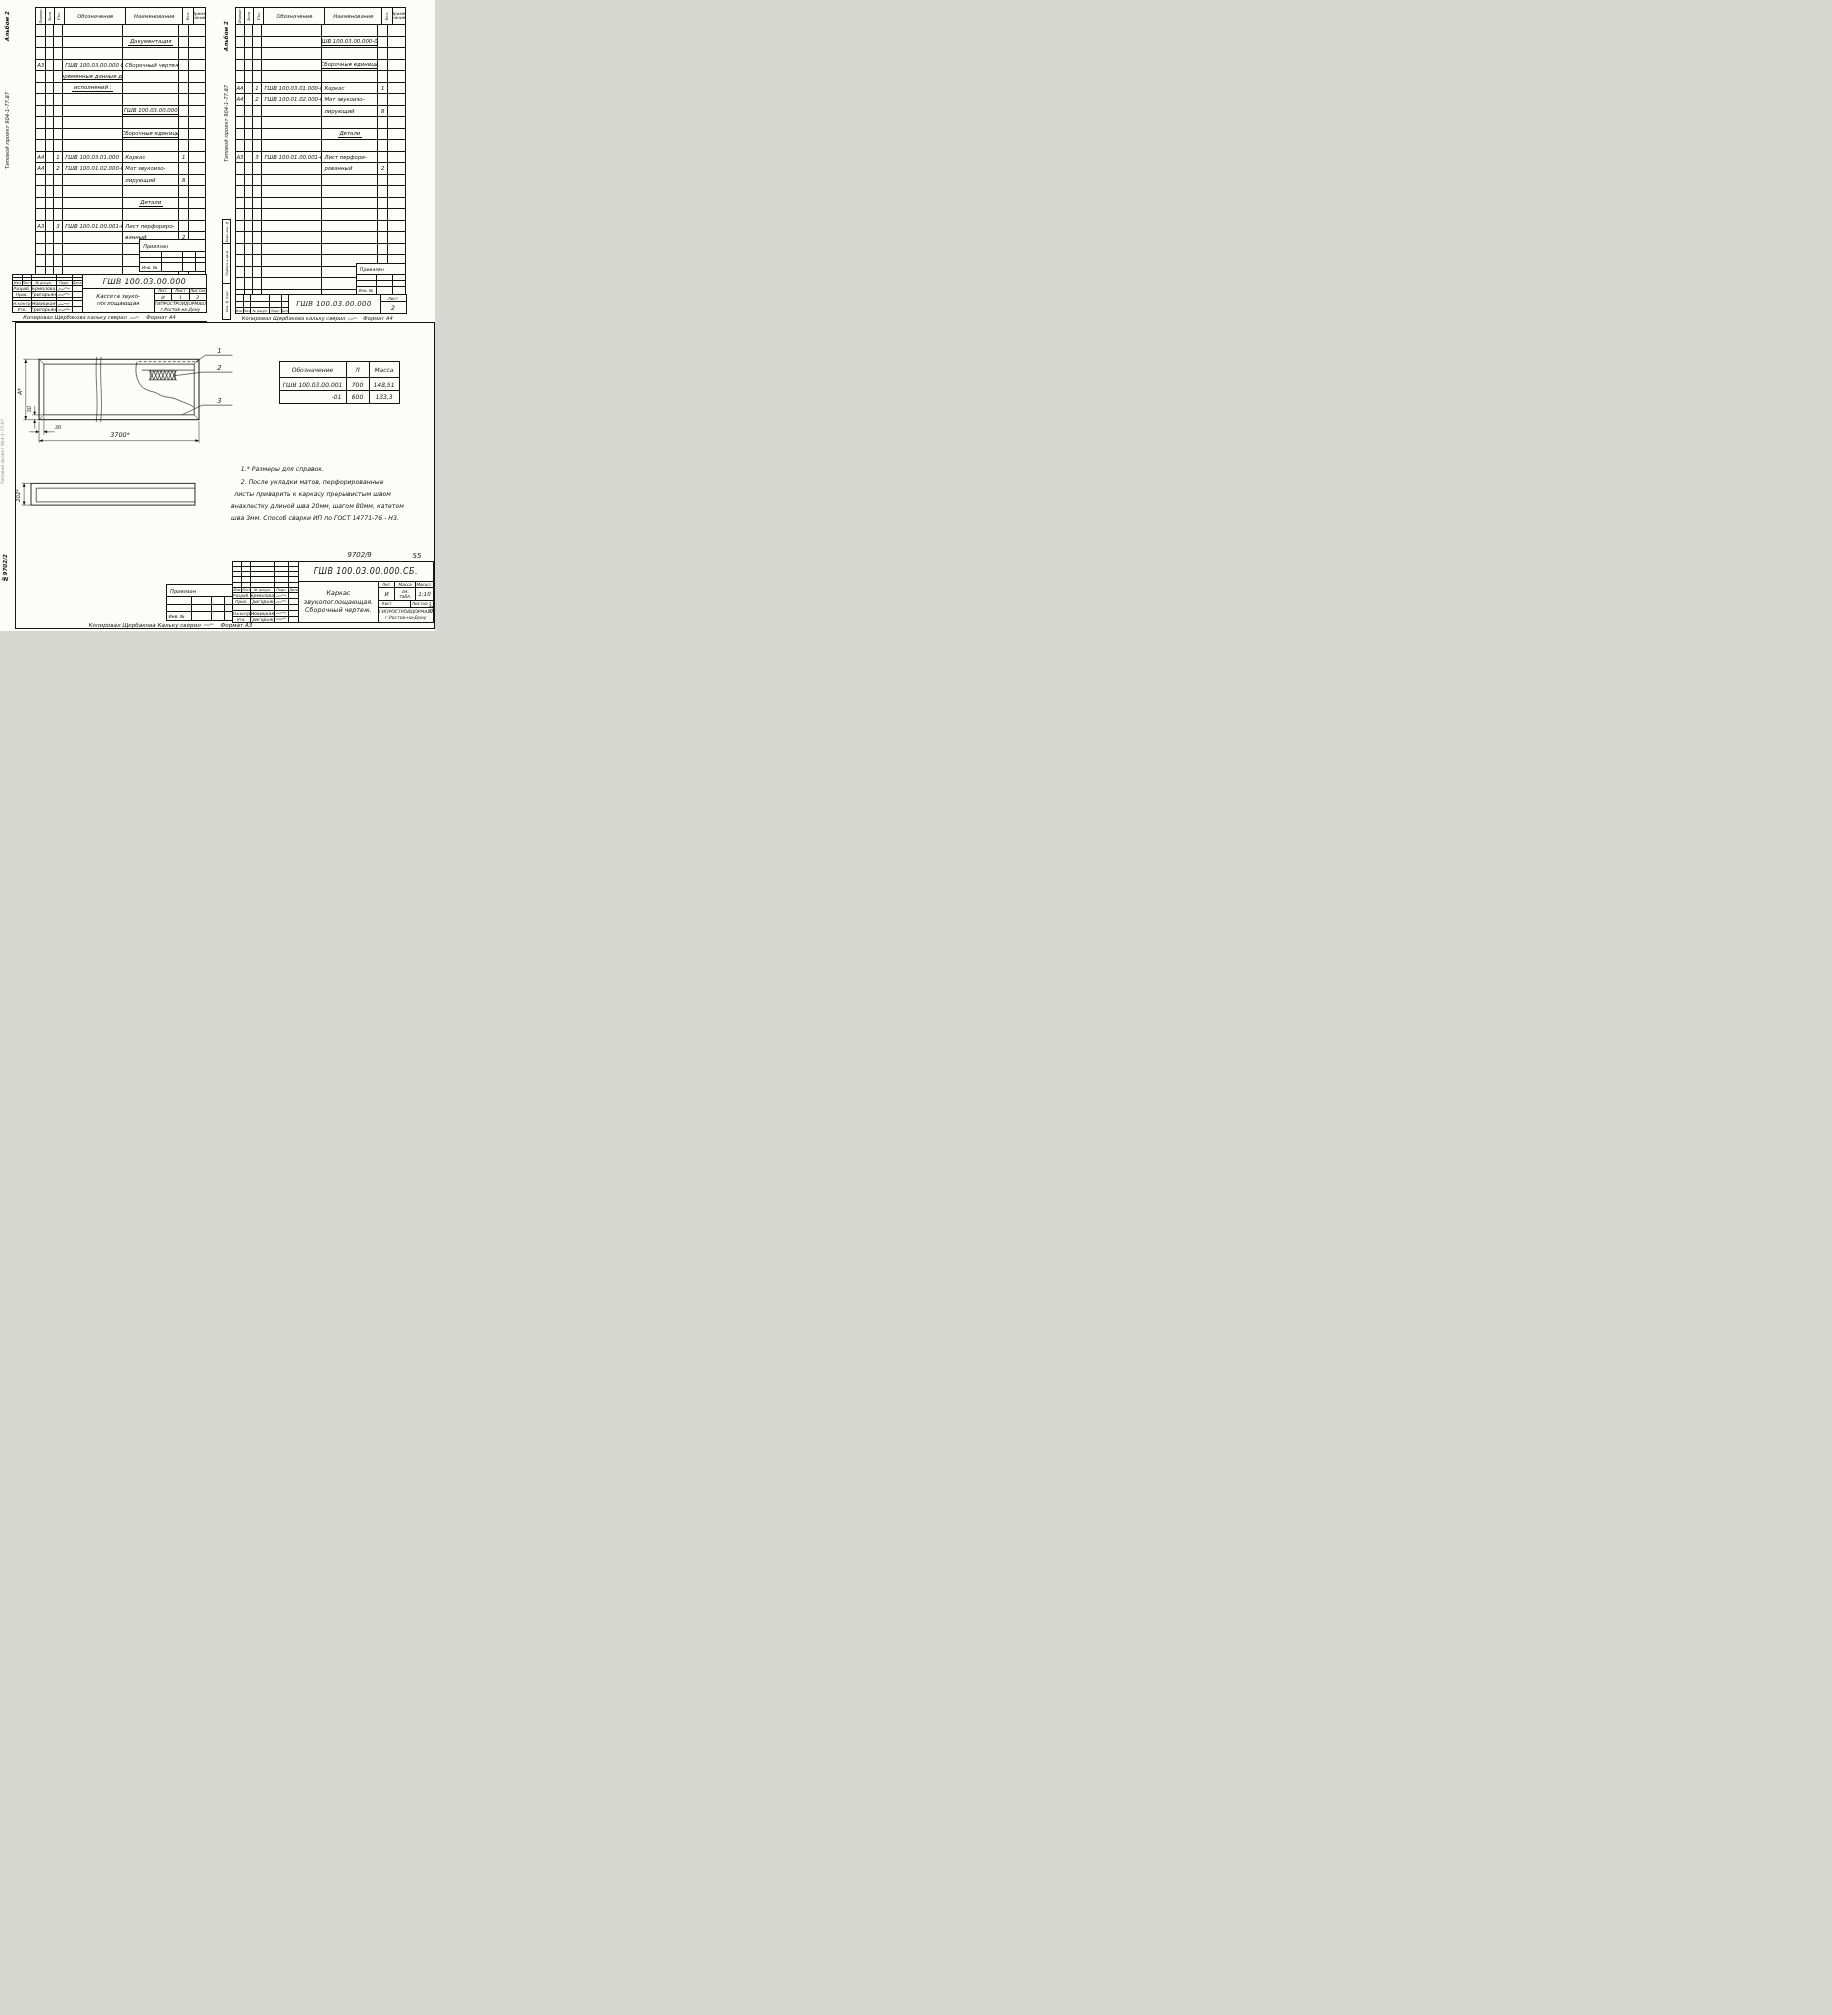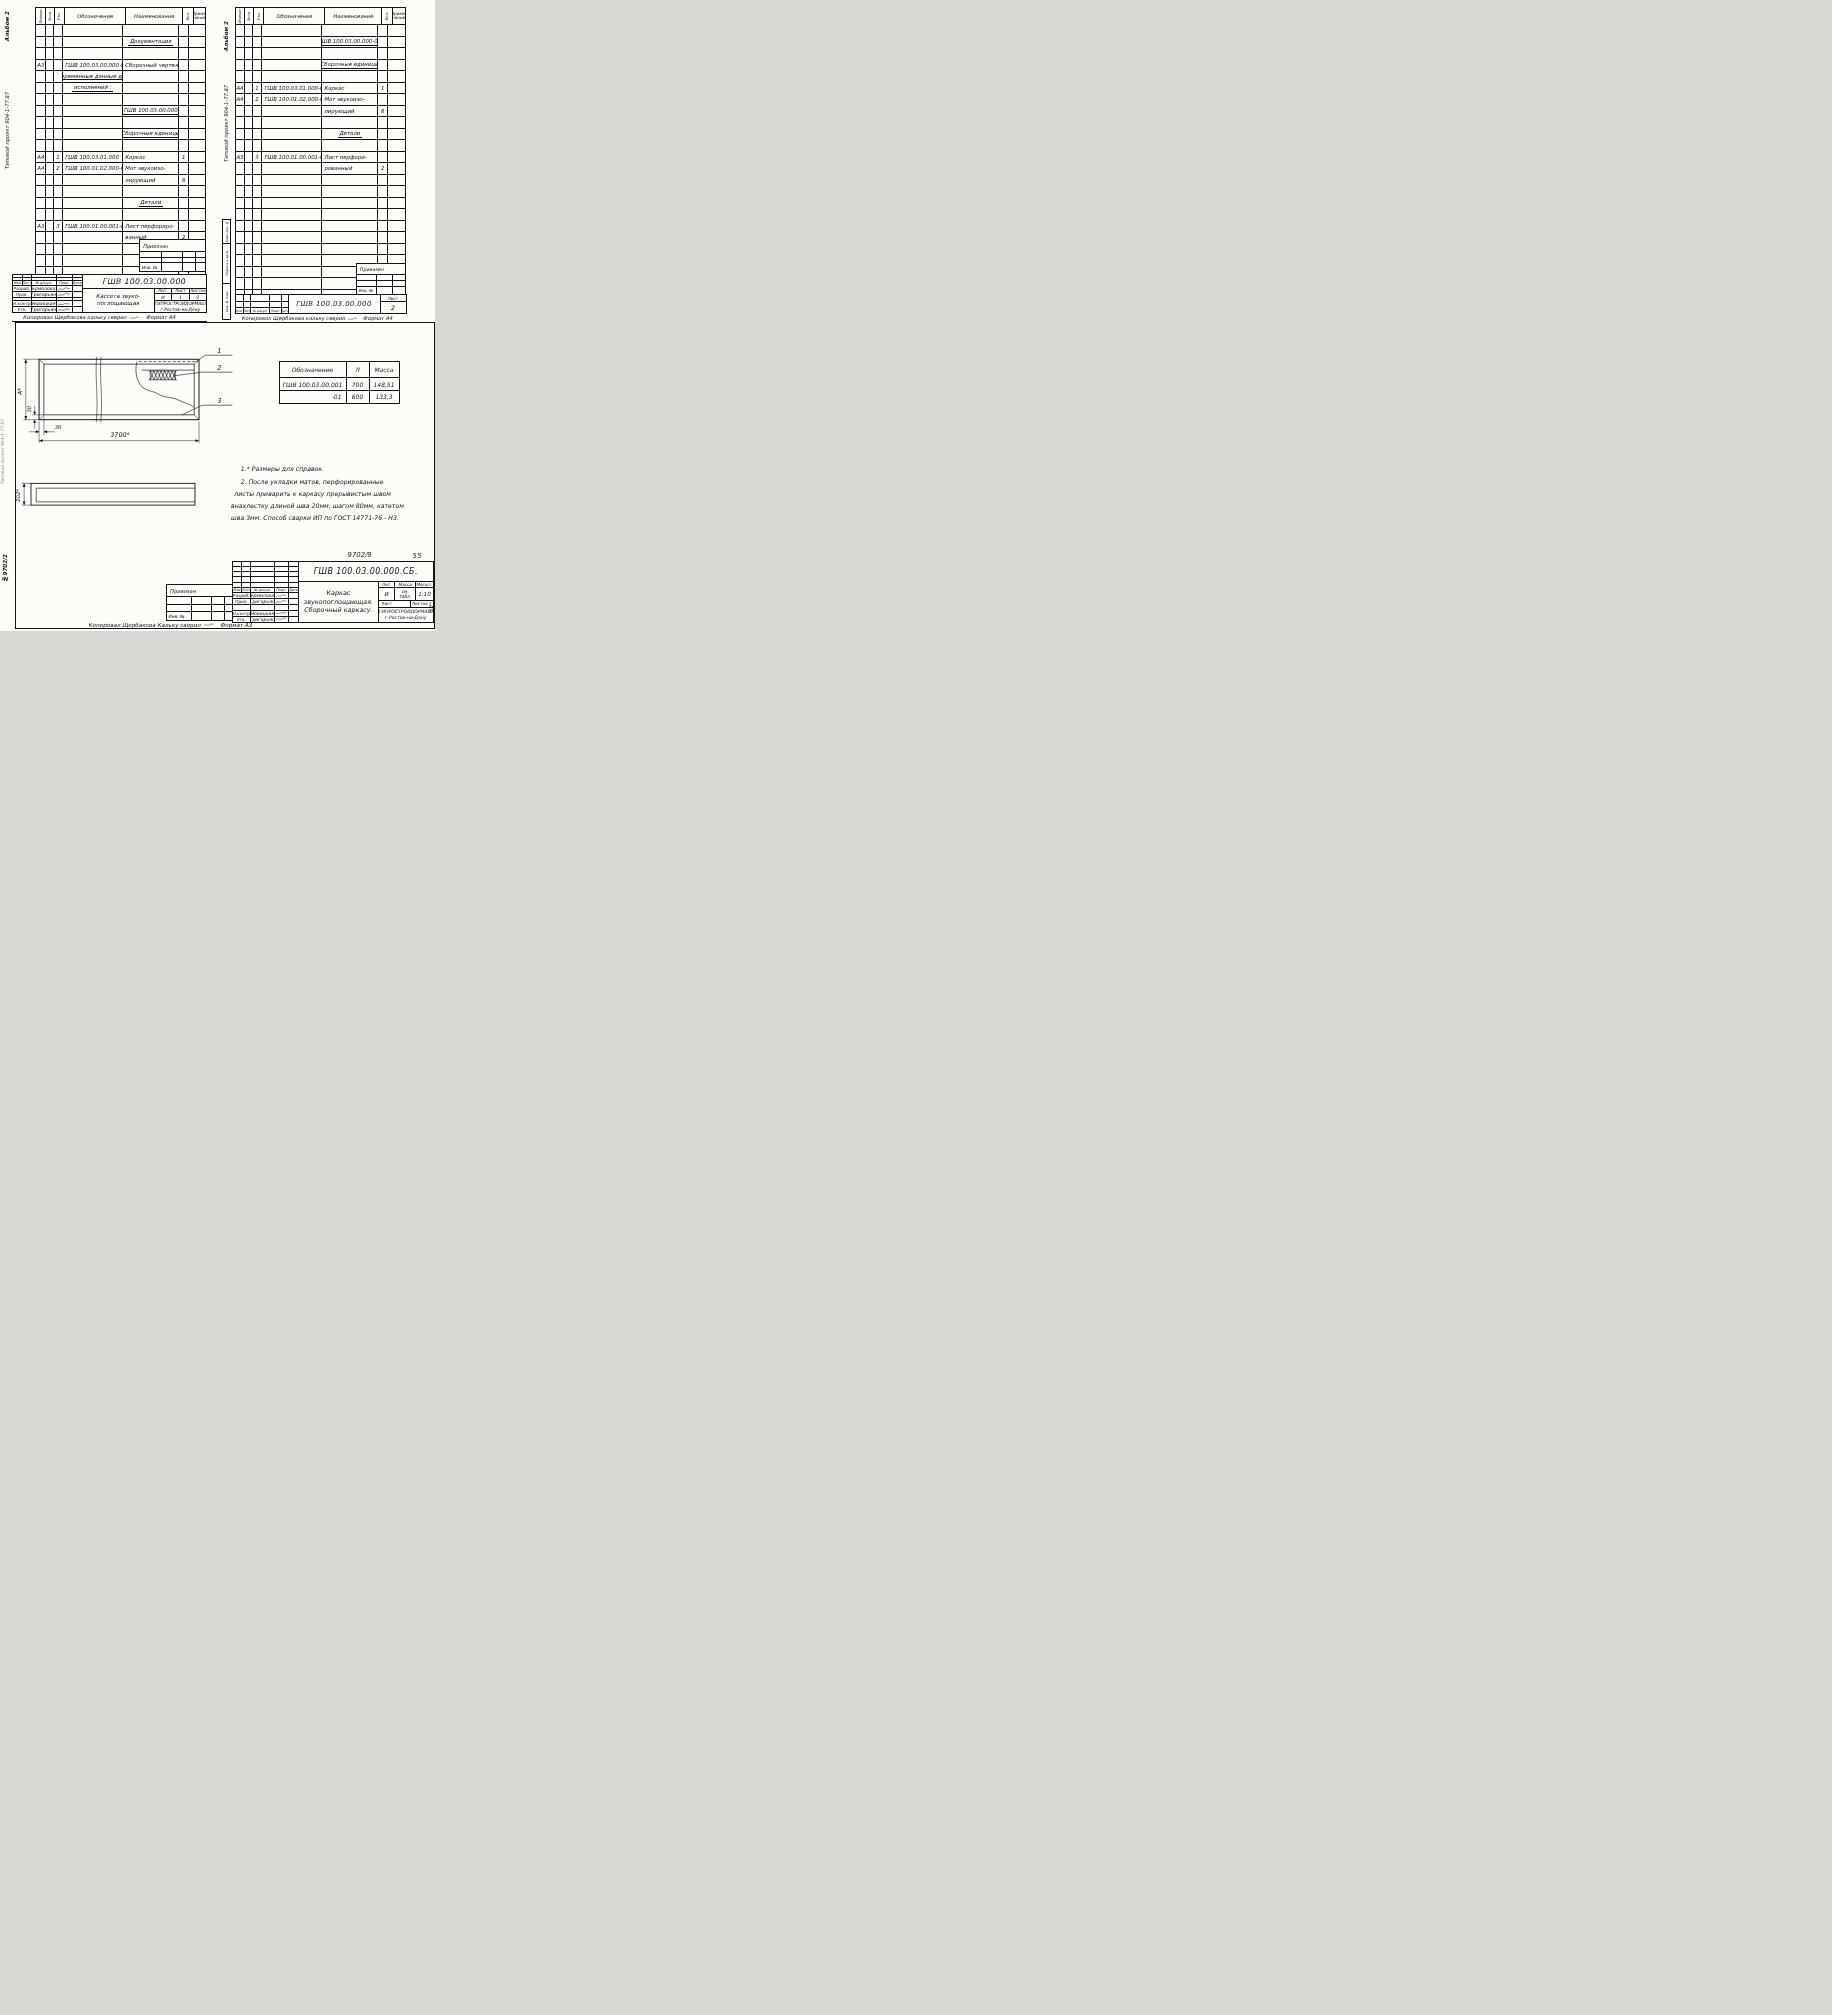--- a/index.html
+++ b/index.html
@@ -1046,21 +1046,21 @@
           </div>
           <div class="tc" style="flex:1;"></div>
         </div>
       </div>
       <div class="col" style="flex:1;border-left:0.7px solid #141414;">
         <div class="tc big" style="height:20px;border-left:none;border-bottom:0.7px solid #141414;font-size:8px;">ГШВ 100.03.00.000.СБ.</div>
         <div class="fr" style="flex:1;">
           <div class="col" style="width:79px;justify-content:center;align-items:center;font-size:6.4px;line-height:1.35;">
             <span>Каркас</span>
             <span>звукопоглощающая.</span>
-            <span>Сборочный каркасу.</span>
+            <span>Сборочный чертеж.</span>
           </div>
           <div class="col" style="flex:1;border-left:0.6px solid #141414;">
             <div class="trow" style="height:5.2px;">
               <div class="tc lbl" style="width:15.3px;">Лит.</div>
               <div class="tc lbl" style="width:21px;">Масса</div>
               <div class="tc lbl" style="flex:1;">Масшт.</div>
             </div>
             <div class="trow" style="height:12px;">
               <div class="tc nm" style="width:15.3px;font-size:5.6px;">И</div>
               <div class="tc" style="width:21px;">

